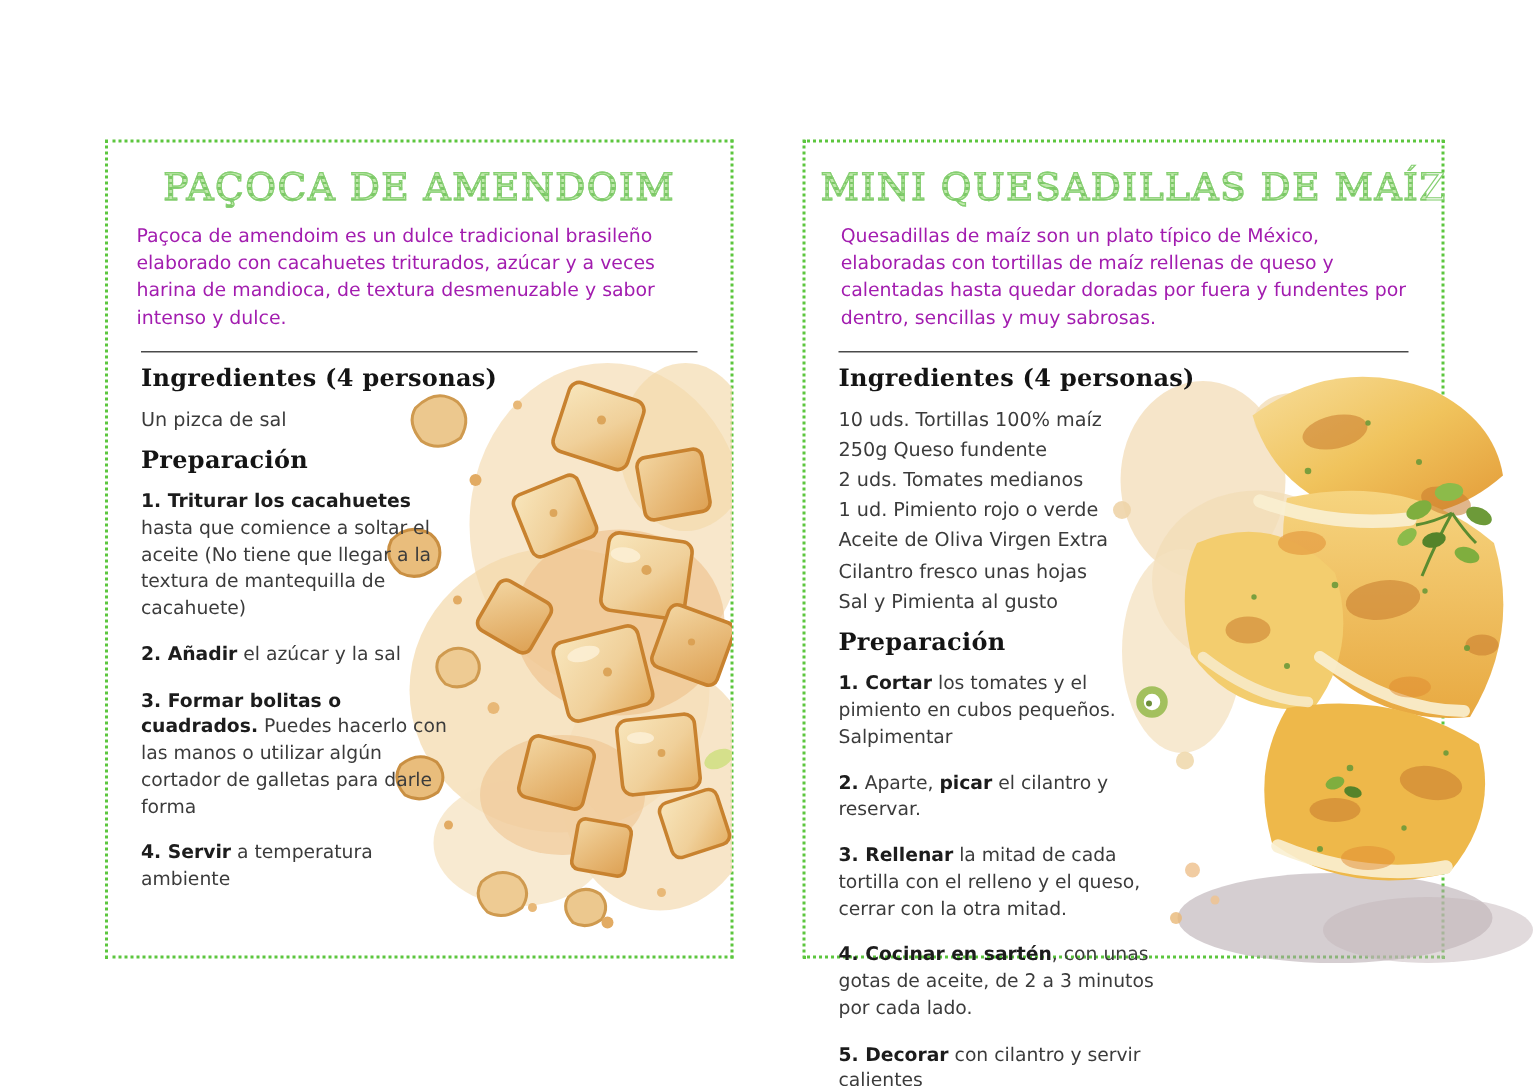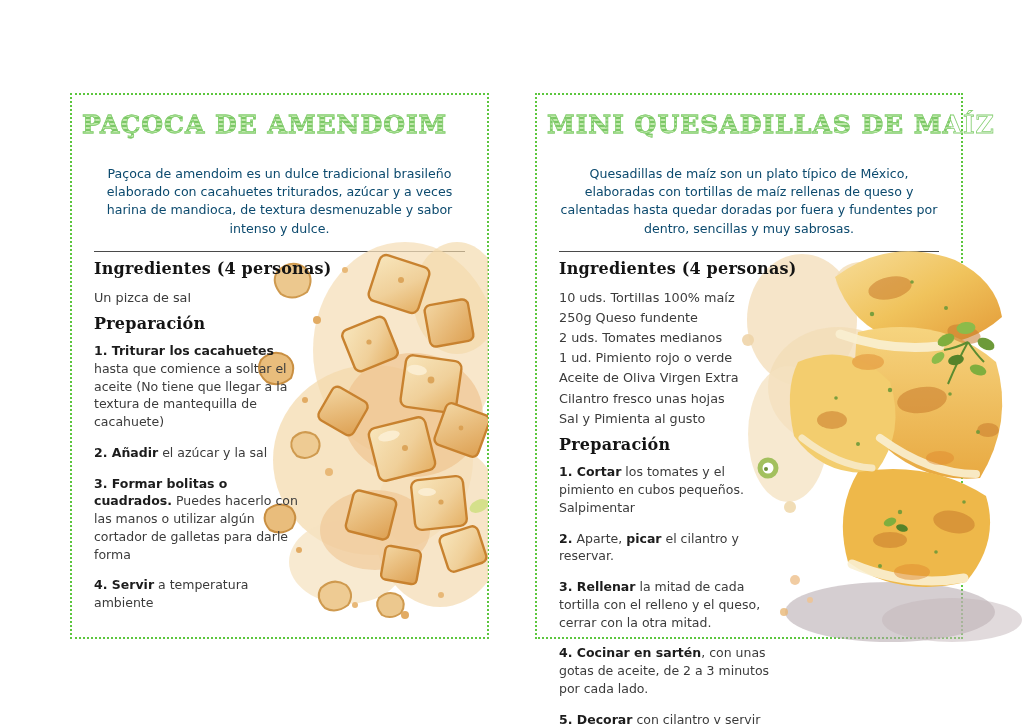--- a/index.html
+++ b/index.html
@@ -8,35 +8,35 @@
     font-family:"DejaVu Sans",sans-serif;overflow:hidden;
   }
   .card{
     position:absolute;top:93px;height:546px;box-sizing:border-box;
     border:2px dotted #5cc63e;background:#ffffff;
   }
   #card-0{left:70px;width:419px;}
   #card-1{left:535px;width:428px;}
 
   .card-title{
-    margin:16px 10px 0;text-align:left;
-    font-family:"DejaVu Serif",serif;font-weight:bold;
+    margin:16px 10px 0;text-align:center;
+    font-family:"DejaVu Serif",serif;font-weight:normal;
     font-size:25px;letter-spacing:1px;line-height:1.1;
     color:#8ed47a;white-space:nowrap;
   }
   @supports (-webkit-background-clip: text){
     .card-title{
       background:repeating-linear-gradient(0deg,#7cc766 0px,#7cc766 2px,#c0e9ac 2px,#c0e9ac 4px);
       -webkit-background-clip:text;background-clip:text;color:transparent;
       -webkit-text-stroke:0.8px #86cf72;
     }
   }
   .card-desc{
-    margin:26px auto 0;text-align:center;
-    font-size:12.6px;line-height:1.46;color:#0c4a6e;
+    margin:9px auto 0;text-align:left;
+    font-size:12.6px;line-height:1.46;color:#a21caf;
     width:377px;
   }
   .divider{margin:13px 22px 0;border:none;border-top:1.4px solid #4a4a4a;}
 
   .content{position:relative;z-index:3;padding:0 22px;}
   .section-heading{
     font-family:"DejaVu Serif",serif;font-weight:bold;
     font-size:16px;color:#141414;margin:7px 0 9px;letter-spacing:.2px;
   }
   .ingredients div{

